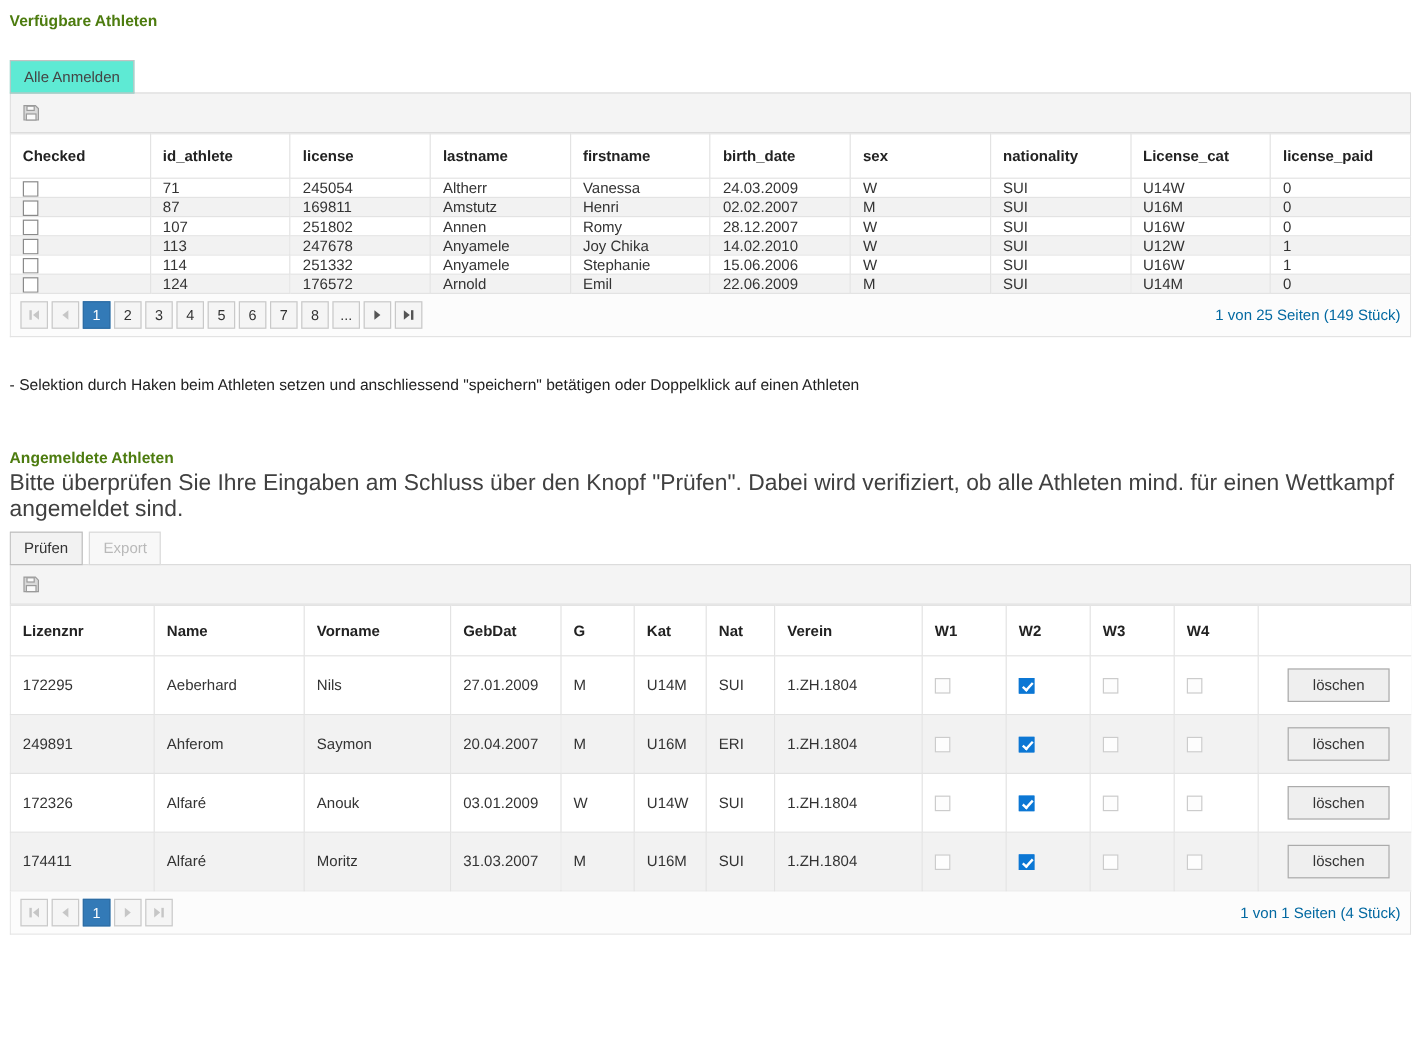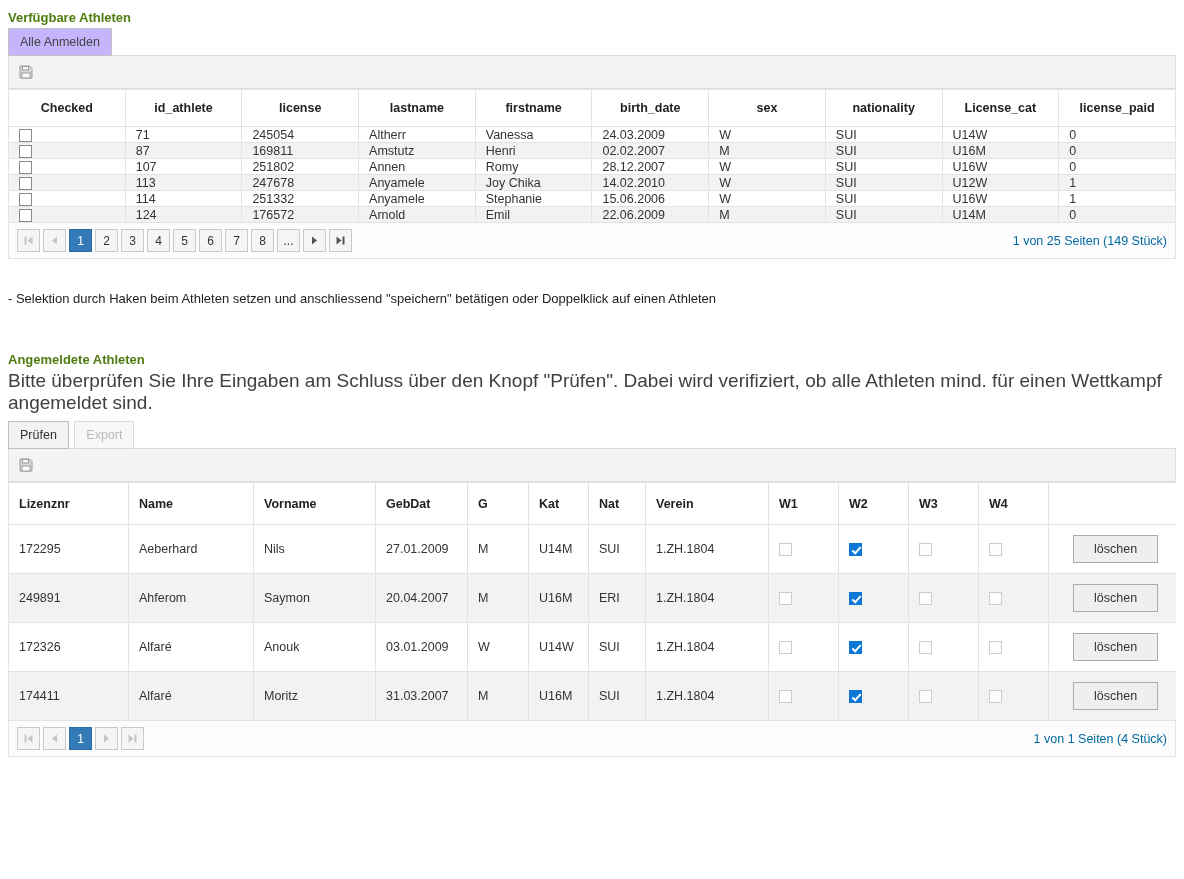--- a/index.html
+++ b/index.html
@@ -9,42 +9,42 @@
     width: 1168px;
     font-family: "Liberation Sans", sans-serif;
     font-size: 12.5px;
     color: #333;
   }
   .section-title { font-size: 13px; font-weight: bold; color: #4d7c0f; margin: 0 0 3px 0; padding-top: 2px; }
   .title-registered { margin-top: 44px; }
 
   .tab-btn {
     font-family: inherit; font-size: 12.5px; color: #444;
-    background: #c4b5fd; border: 1px solid #c3c3c3;
+    background: #5eead4; border: 1px solid #c3c3c3;
     padding: 6px 11px; cursor: pointer; display: inline-block;
-    position: relative; z-index: 1; margin-bottom: -1px;
+    position: relative; z-index: 1; margin-bottom: -1px; margin-top: 22px;
   }
   .btn {
     font-family: inherit; font-size: 12.5px; color: #333;
     background: #f2f2f2; border: 1px solid #bdbdbd;
     padding: 6px 11px; cursor: pointer; display: inline-block; margin-right: 2px;
     position: relative; z-index: 1; margin-bottom: -1px;
   }
   .btn.disabled { color: #b9b9b9; border-color: #d9d9d9; background: #f8f8f8; cursor: default; }
 
   .toolbar { background: #f4f4f4; border: 1px solid #dcdcdc; padding: 8px 9px; line-height: 0; }
   .icon-btn { display: inline-block; cursor: pointer; }
 
   table.grid { width: 100%; border-collapse: collapse; table-layout: fixed; background: #fff; }
   .grid th, .grid td {
     border: 1px solid #e3e3e3; padding: 0 10px; text-align: left;
     white-space: nowrap; overflow: hidden; font-size: 12.5px;
   }
   .grid thead th { font-weight: bold; color: #222; background: #fff; }
-  .grid1 thead th { height: 37px; text-align: center; }
+  .grid1 thead th { height: 37px; }
   .grid1 tbody td { height: 16px; }
   .grid2 thead th { height: 42px; }
   .grid2 tbody td { height: 49px; }
   .grid tbody tr:nth-child(even) td { background: #f2f2f2; }
 
   .pager {
     display: flex; align-items: center;
     border: 1px solid #e3e3e3; border-top: none;
     padding: 6px 8px; background: #fcfcfc;
   }

